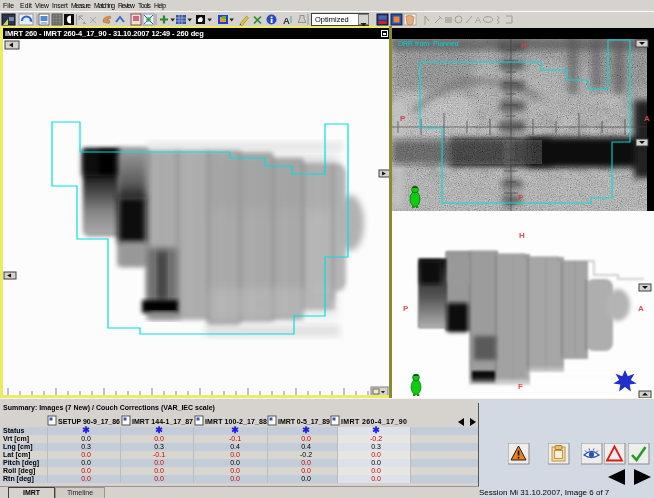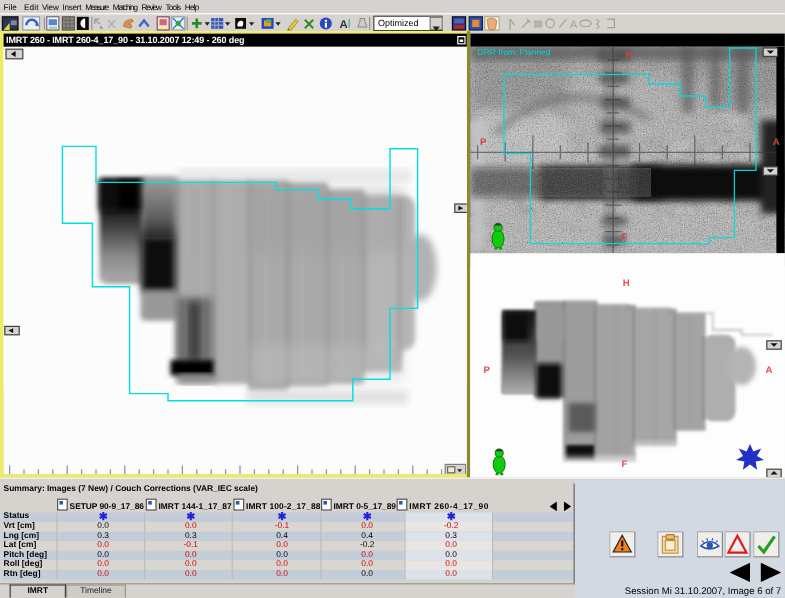--- a/index.html
+++ b/index.html
@@ -525,16 +525,16 @@
             <path d="M10.5,3.5 L18,17.5 H3 Z" fill="none" stroke="#e01818" stroke-width="1.8"></path>
           </svg></div>
   <div class="abs" style="left:149px;top:43px"><svg width="22" height="22">
             <rect x="0" y="0" width="21" height="21" fill="#efeeec" stroke="#8a8a8a"></rect>
             <path d="M4,12 l4.5,5 L17.5,4" fill="none" stroke="#1fa01f" stroke-width="2.6"></path>
           </svg></div>
   <svg class="abs" style="left:129px;top:69px" width="44" height="16">
           <path d="M17,0 L0,8 L17,16 Z" fill="#000"></path>
           <path d="M26,0 L43,8 L26,16 Z" fill="#000"></path>
         </svg>
-  <div class="abs" style="left:0;top:88px;width:172px;font-size:8px;text-align:right;white-space:nowrap">Session Mi 31.10.2007, Image 6 of 7</div>
+  <div class="abs" style="left:0;top:88px;width:172px;font-size:8px;white-space:nowrap">Session Mi 31.10.2007, Image 6 of 7</div>
 </div>
 </div>
 
 </div>
 </body></html>

